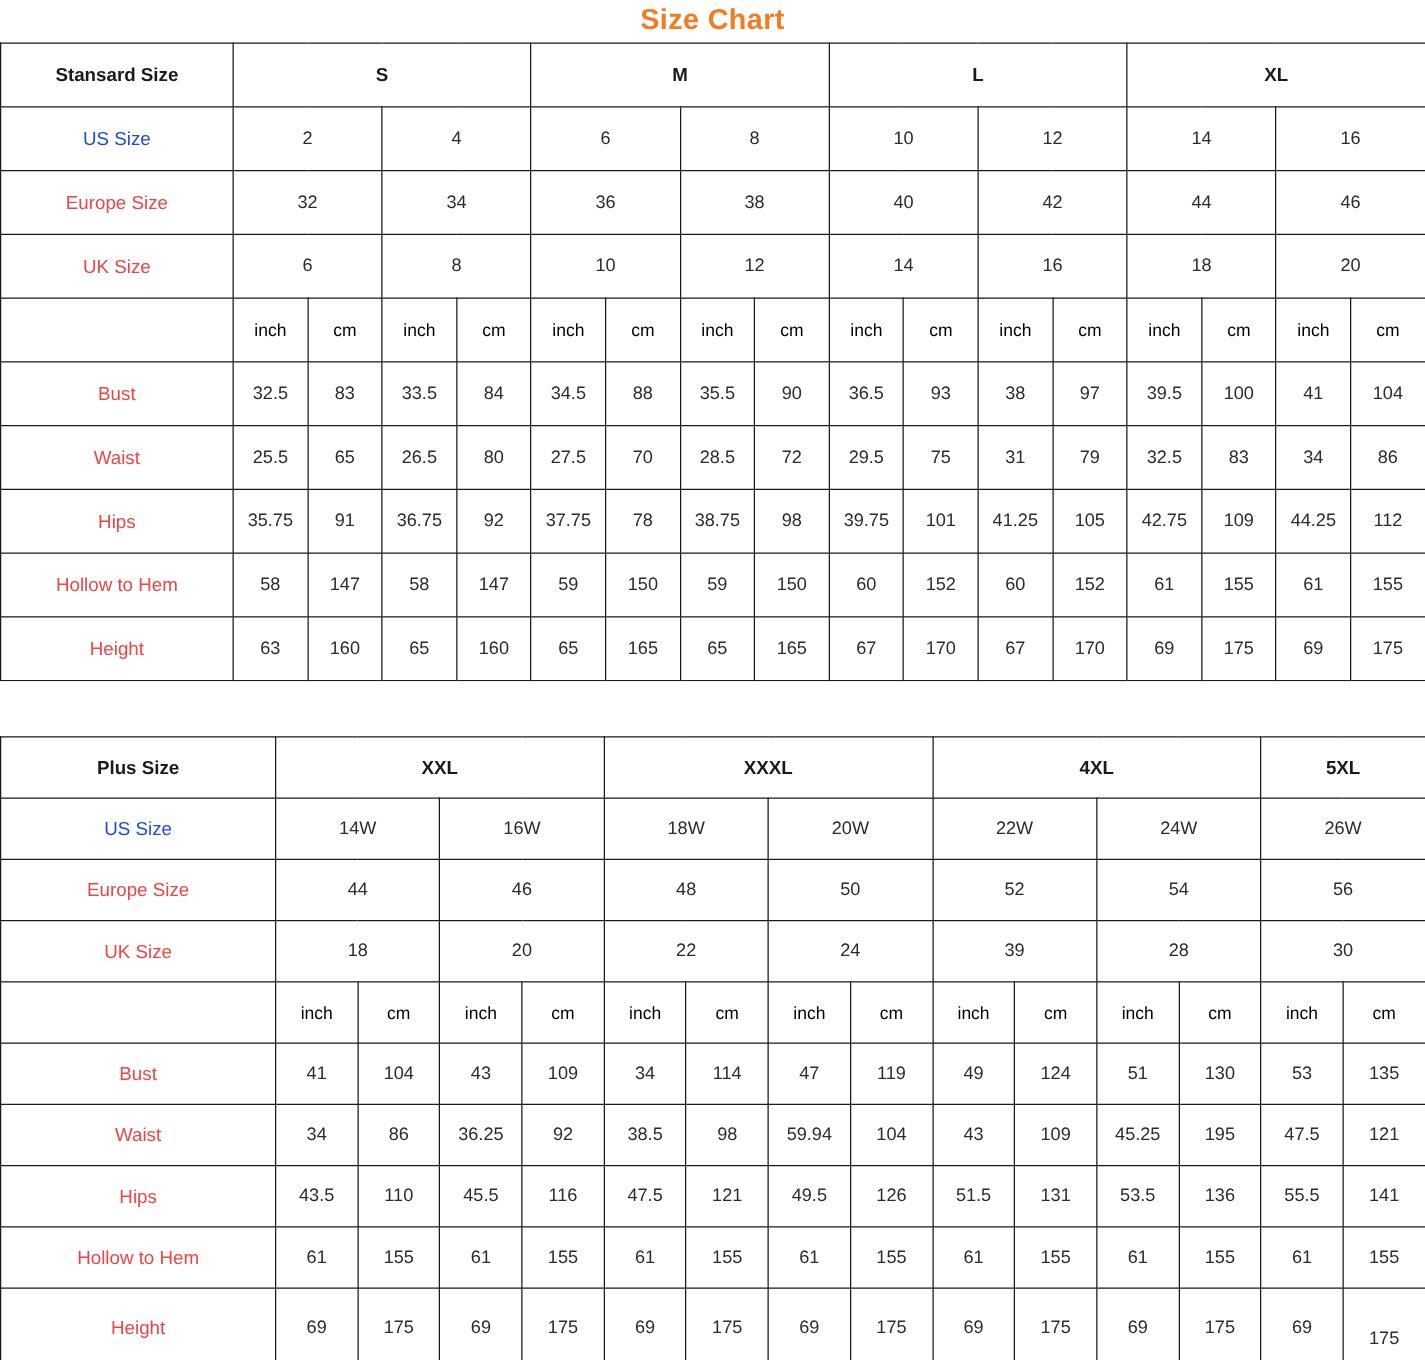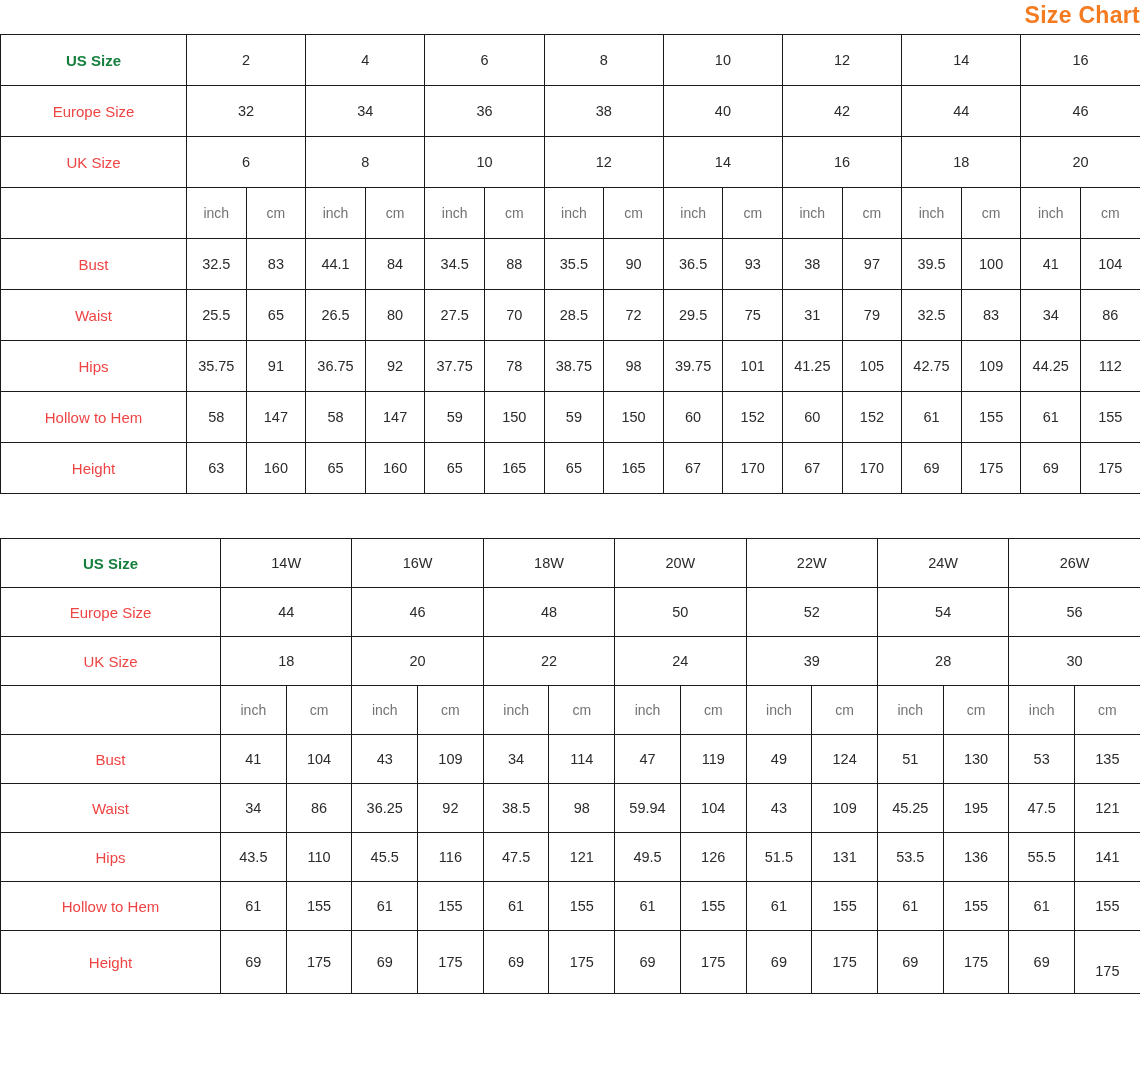--- a/index.html
+++ b/index.html
@@ -14,21 +14,21 @@
     color: #231f20;
     overflow: hidden;
   }
   .page {
     position: relative;
     width: 1140px;
     height: 1088px;
     box-sizing: border-box;
   }
   .chart-title {
-    text-align: right;
+    text-align: center;
     color: #f47b20;
     font-size: 23px;
     font-weight: bold;
     letter-spacing: .3px;
     padding: 2px 0 6px 0;
     line-height: 26px;
   }
   table {
     border-collapse: collapse;
     table-layout: fixed;
@@ -49,26 +49,26 @@
   .hdr {
     font-weight: bold;
     font-size: 15px;
     color: #1a1a1a;
   }
   .rowlabel {
     font-size: 15px;
     color: #ef4444;
   }
   .rowlabel.bold {
-    font-weight: bold;
-    color: #15803d;
+    font-weight: normal;
+    color: #1d4ed8;
   }
   .unit {
     font-size: 14px;
-    color: #737373;
+    color: #000000;
   }
   .spacer {
     height: 44px;
     background: #ffffff;
   }
   .tbl-wrap { width: 1140px; }
   .tall-last td { height: 62px; }
   .nudge-down { position: relative; top: 9px; display: inline-block; }
 </style>
 </head>
@@ -78,20 +78,27 @@
 
   <div class="chart-title">Size Chart</div>
 
   <div class="tbl-wrap">
     <table class="t1">
       <colgroup>
         <col style="width:186px">
         <col span="16" style="width:59.6px">
       </colgroup>
       <tbody>
+        <tr>
+          <td class="hdr">Stansard Size</td>
+          <td class="hdr" colspan="4">S</td>
+          <td class="hdr" colspan="4">M</td>
+          <td class="hdr" colspan="4">L</td>
+          <td class="hdr" colspan="4">XL</td>
+        </tr>
 
         <tr>
           <td class="rowlabel bold">US Size</td>
           <td colspan="2">2</td>
           <td colspan="2">4</td>
           <td colspan="2">6</td>
           <td colspan="2">8</td>
           <td colspan="2">10</td>
           <td colspan="2">12</td>
           <td colspan="2">14</td>
@@ -139,21 +146,21 @@
           <td class="unit">inch</td>
           <td class="unit">cm</td>
           <td class="unit">inch</td>
           <td class="unit">cm</td>
         </tr>
 
         <tr>
           <td class="rowlabel">Bust</td>
           <td>32.5</td>
           <td>83</td>
-          <td>44.1</td>
+          <td>33.5</td>
           <td>84</td>
           <td>34.5</td>
           <td>88</td>
           <td>35.5</td>
           <td>90</td>
           <td>36.5</td>
           <td>93</td>
           <td>38</td>
           <td>97</td>
           <td>39.5</td>
@@ -247,20 +254,27 @@
 
   <div class="spacer"></div>
 
   <div class="tbl-wrap">
     <table class="t2">
       <colgroup>
         <col style="width:220px">
         <col span="14" style="width:65.7px">
       </colgroup>
       <tbody>
+        <tr>
+          <td class="hdr">Plus Size</td>
+          <td class="hdr" colspan="4">XXL</td>
+          <td class="hdr" colspan="4">XXXL</td>
+          <td class="hdr" colspan="4">4XL</td>
+          <td class="hdr" colspan="2">5XL</td>
+        </tr>
 
         <tr>
           <td class="rowlabel bold">US Size</td>
           <td colspan="2">14W</td>
           <td colspan="2">16W</td>
           <td colspan="2">18W</td>
           <td colspan="2">20W</td>
           <td colspan="2">22W</td>
           <td colspan="2">24W</td>
           <td colspan="2">26W</td>

